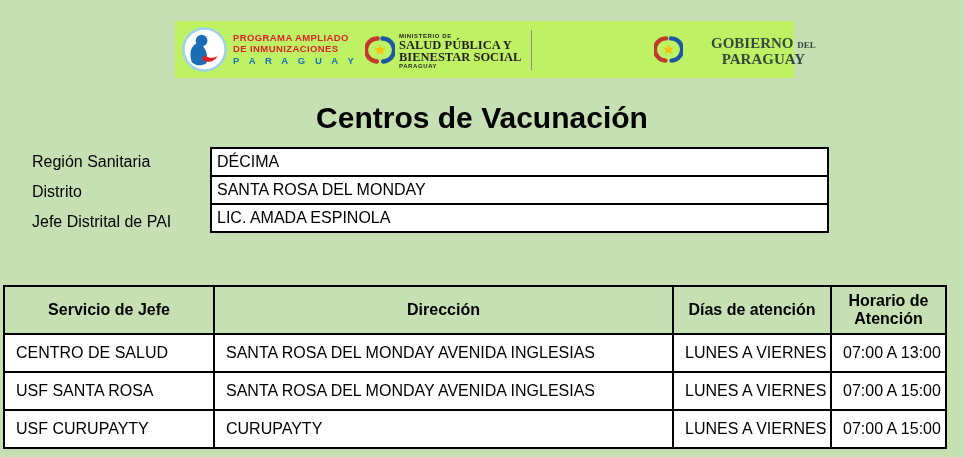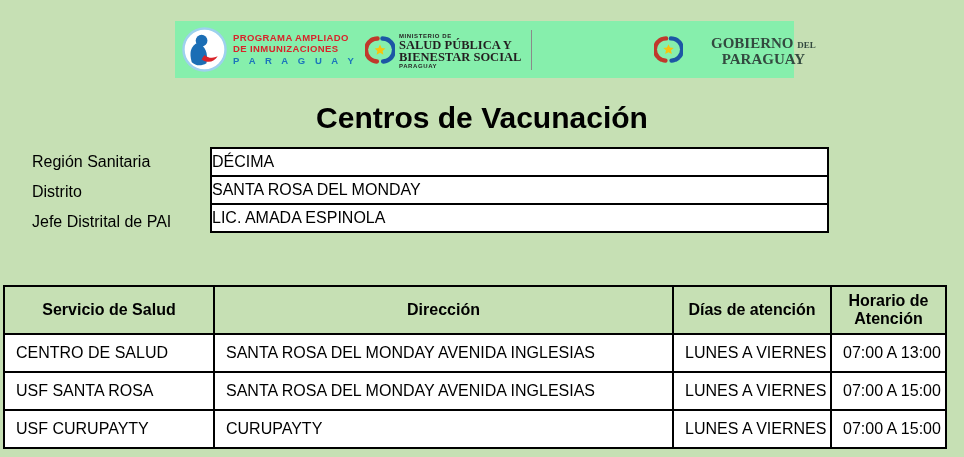--- a/index.html
+++ b/index.html
@@ -3,21 +3,21 @@
 <meta charset="utf-8">
 <style>
   html,body{margin:0;padding:0;}
   body{
     width:964px;height:457px;
     background:#C6E0B4;
     font-family:"Liberation Sans",sans-serif;
     position:relative;overflow:hidden;color:#000;
   }
   
-  .banner{position:absolute;left:175px;top:21px;width:619px;height:57px;background:#86efac;}
+  .banner{position:absolute;left:175px;top:21px;width:619px;height:57px;background:#bef264;}
   .banner *{box-sizing:border-box;}
   .pai-emblem{position:absolute;left:7px;top:6px;width:45px;height:45px;}
   .pai-text{position:absolute;left:58px;top:11px;}
   .pai-red{font-size:9.5px;font-weight:bold;color:#D9232A;line-height:11px;letter-spacing:.4px;white-space:nowrap;}
   .pai-blue{font-size:9.5px;font-weight:bold;color:#1B75BB;letter-spacing:3.6px;line-height:13px;white-space:nowrap;}
   .mspbs-emblem{position:absolute;left:190px;top:14px;width:30px;height:30px;}
   .mspbs-text{position:absolute;left:224px;top:12px;color:#231F20;}
   .tiny{font-size:6px;font-weight:bold;letter-spacing:.6px;line-height:7px;white-space:nowrap;}
   .serif-main{font-family:"Liberation Serif",serif;font-weight:bold;font-size:12.5px;line-height:11.5px;white-space:nowrap;}
   .logo-divider{position:absolute;left:356px;top:9px;width:1px;height:40px;background:#8a8a8a;}
@@ -26,21 +26,21 @@
   .gob-emblem{position:absolute;left:479px;top:14px;width:29px;height:29px;}
   .gob-text{position:absolute;left:536px;top:16px;color:#33493F;font-family:"Liberation Serif",serif;font-weight:bold;font-size:15px;line-height:13.5px;white-space:nowrap;text-align:center;}
   .gob-del{font-size:9px;}
   
   .title{position:absolute;top:101px;left:0;width:100%;text-align:center;font-size:30px;font-weight:bold;}
   
   .flabel{position:absolute;left:8px;height:30px;line-height:30px;font-size:16px;margin-left:24px;}
   .fl0{top:147px;} .fl1{top:177px;} .fl2{top:207px;}
   .fvalues{position:absolute;left:210px;top:147px;width:619px;}
   .fbox{height:30px;background:#ffffff;border:2px solid #000;box-sizing:border-box;
-        font-size:16px;display:flex;align-items:center;}
+        font-size:16px;padding-left:5px;display:flex;align-items:center;}
   .fbox + .fbox{margin-top:-2px;}
   
   .vtable{position:absolute;left:3px;top:285px;width:942px;border-collapse:collapse;table-layout:fixed;}
   .vtable th{border:2px solid #000;background:#C6E0B4;font-size:16px;font-weight:bold;
              text-align:center;height:46px;padding:0 6px;vertical-align:middle;}
   .vtable td{border:2px solid #000;background:#ffffff;font-size:16px;height:36px;
              padding:0 11px;vertical-align:middle;white-space:nowrap;overflow:hidden;}
 </style>
 </head>
 <body>
@@ -106,21 +106,21 @@
 
 <table class="vtable">
   <colgroup>
     <col style="width:210px">
       <col style="width:459px">
       <col style="width:158px">
       <col style="width:115px">
   </colgroup>
   <tbody>
       <tr>
-    <th>Servicio de Salud</th>
+    <th>Servicio de Jefe</th>
     <th>Dirección</th>
     <th>Días de atención</th>
     <th>Horario de Atención</th>
   </tr>
   <tr>
     <td>CENTRO DE SALUD</td>
     <td>SANTA ROSA DEL MONDAY AVENIDA INGLESIAS</td>
     <td>LUNES A VIERNES</td>
     <td>07:00 A 13:00</td>
   </tr>

